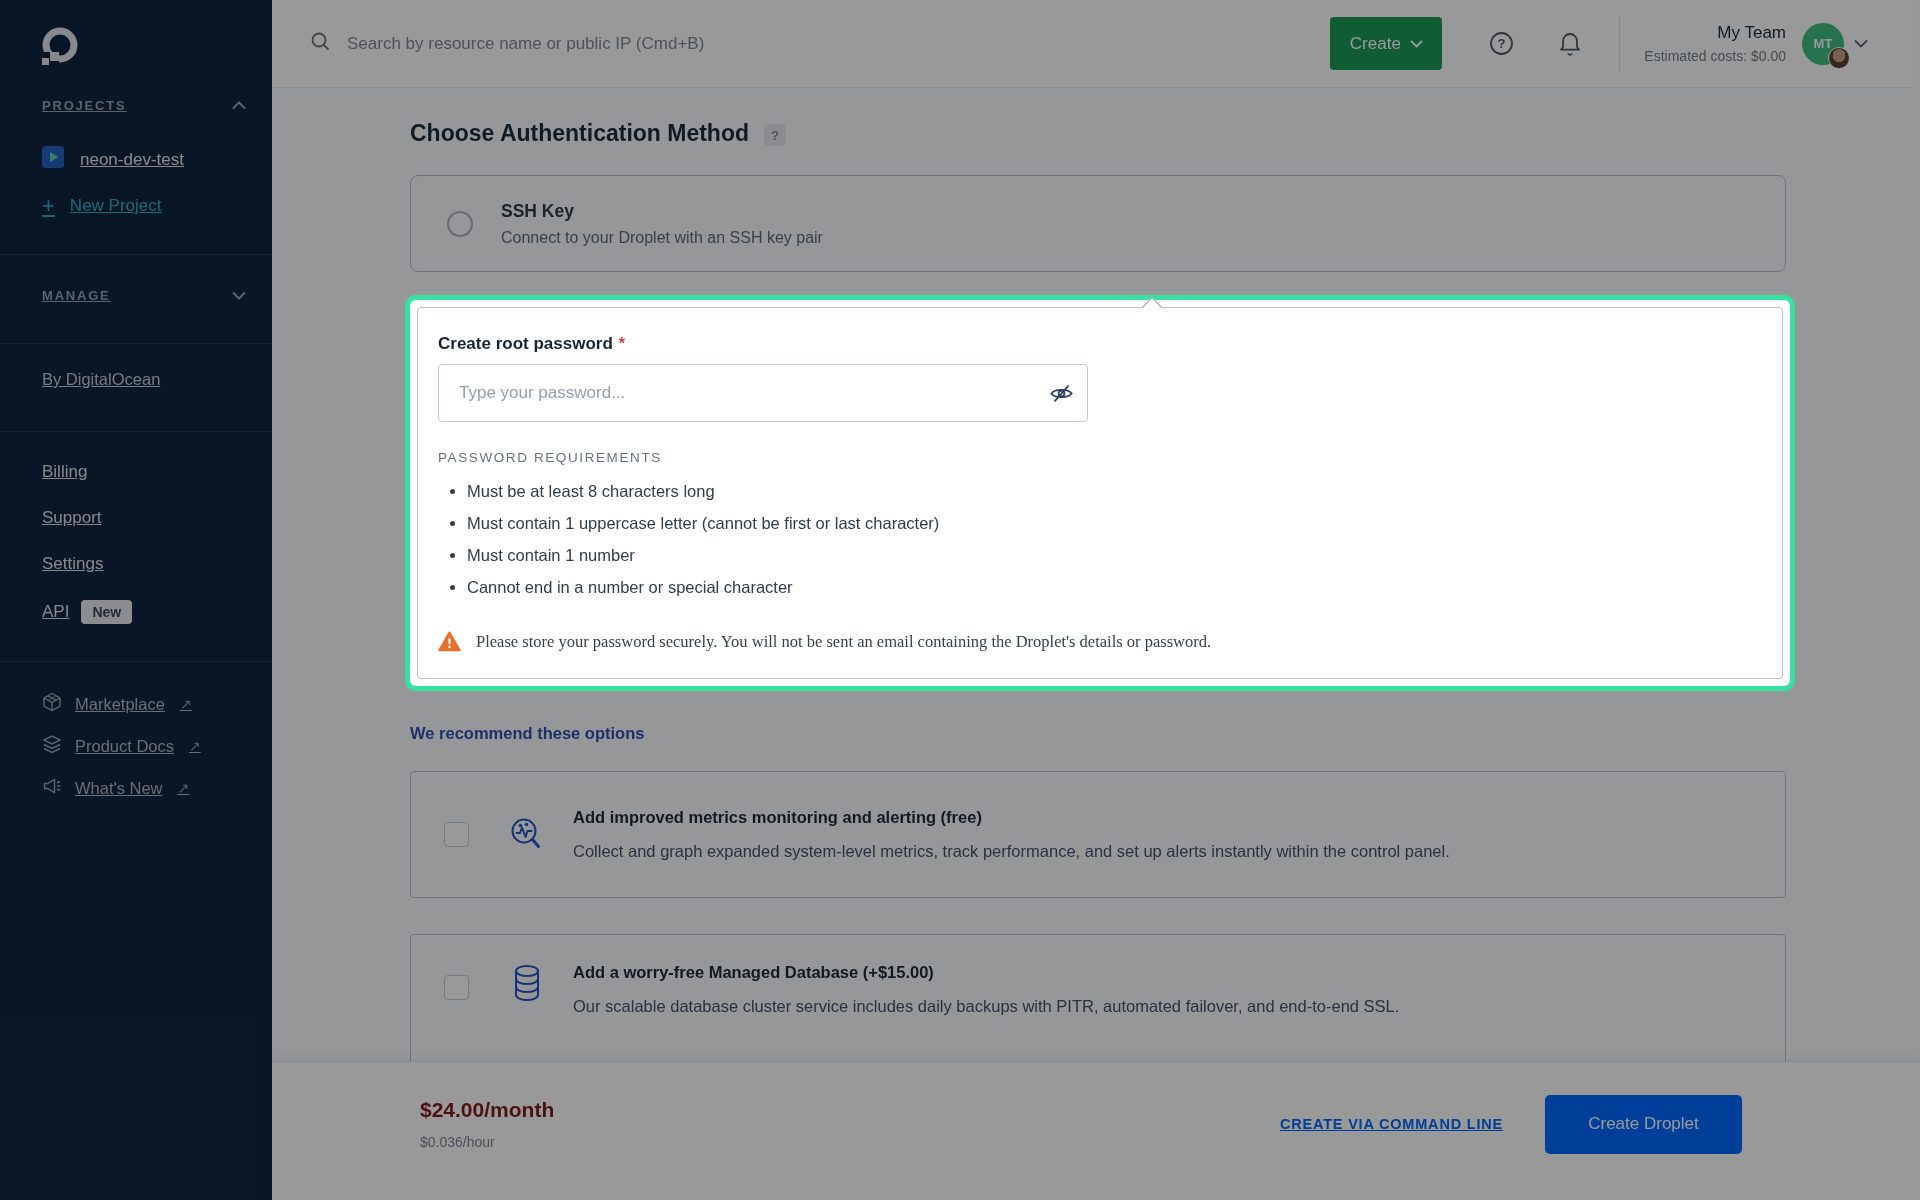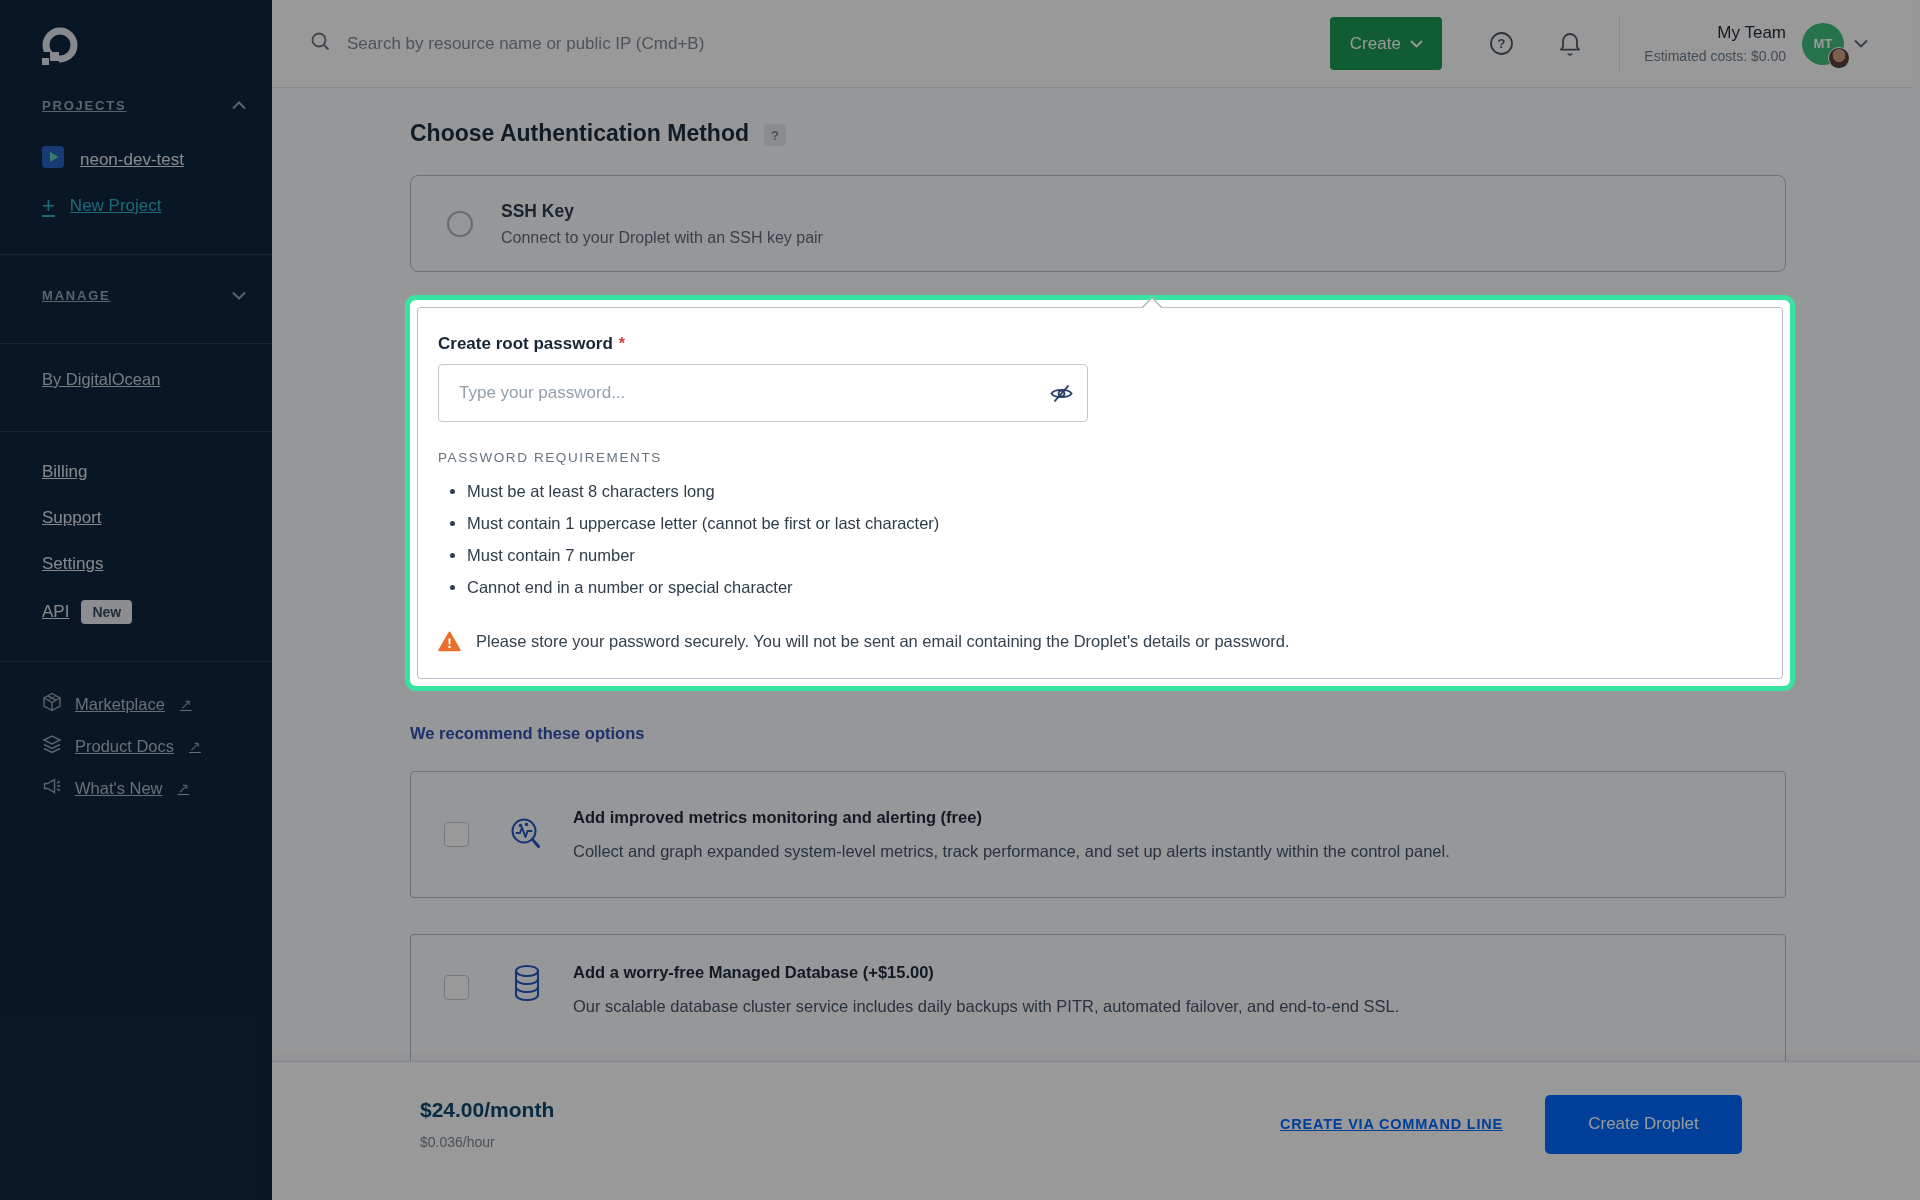--- a/index.html
+++ b/index.html
@@ -80,37 +80,37 @@
   .pw-label { font-size:17px; font-weight:bold; color:#152536; }
   .req-star { color:#d63939; font-weight:bold; font-size:16px; }
   .pw-input-wrap { position:relative; width:650px; margin-top:10px; }
   .pw-input { width:100%; height:58px; border:1px solid #c2cbd5; border-radius:4px; font-size:17px;
               padding:0 52px 0 20px; color:#2b3844; outline:none; font-family:inherit; background:#fff; }
   .pw-input::placeholder { color:#93a0ad; }
   .eye-btn { position:absolute; right:13px; top:16px; background:none; border:none; padding:0; cursor:pointer; display:flex; }
   .req-header { margin-top:28px; font-size:13.5px; letter-spacing:1.6px; color:#66727e; }
   ul.reqs { margin:17px 0 0 0; padding-left:29px; }
   ul.reqs li { font-size:16.5px; color:#2e3d4b; margin-bottom:13px; }
-  .warning { margin-top:34px; display:flex; gap:15px; align-items:center; font-size:16.5px; color:#33424e; }
+  .warning { margin-top:34px; display:flex; gap:15px; align-items:center; font-size:16.5px; color:#33424e;font-family:Liberation Serif, serif; }
 
   .recommend-header { margin:38px 0 0 138px; font-size:16.5px; font-weight:bold; color:#3050b3; }
   .rec-card { margin:28px 0 0 138px; width:1376px; height:127px; border:1px solid #b4bec9; border-radius:4px;
               display:flex; align-items:center; background:#fbfcfe; }
   .rec-card.tall { margin-top:36px; height:170px; align-items:flex-start; padding-top:26px; }
   .rec-checkbox { width:25px; height:25px; border:1px solid #c2cbd5; border-radius:4px; background:#ffffff; margin-left:33px; flex:0 0 auto; cursor:pointer; }
   .rec-icon { margin-left:36px; width:44px; display:flex; justify-content:center; flex:0 0 auto; }
   .rec-text { margin-left:24px; }
   .rec-title { font-size:16.5px; font-weight:bold; color:#1d2b3a; margin-bottom:15px; }
   .rec-desc { font-size:16.5px; color:#43556a; }
 
   
   .footer { position:absolute; left:272px; right:0; bottom:0; height:139px; background:#fff; border-top:1px solid #dde2e8;
             box-shadow:0 -3px 8px rgba(20,30,50,0.06); display:flex; align-items:center; padding-bottom:14px; }
   .price-block { margin-left:148px; }
-  .price-month { font-size:21px; font-weight:bold; color:#0c4a6e; }
+  .price-month { font-size:21px; font-weight:bold; color:#7f1d1d; }
   .price-hour { font-size:14px; color:#7b8794; margin-top:12px; }
   .footer-spacer { flex:1; }
   .cli-link { font-size:14.5px; font-weight:bold; letter-spacing:0.8px; color:#0069ff; text-decoration:underline; margin-right:42px; cursor:pointer; }
   .create-droplet { width:197px; height:59px; background:#0069ff; border:none; border-radius:5px; color:#fff;
                     font-size:17px; font-family:inherit; margin-right:178px; cursor:pointer; }
 </style>
 </head>
 <body>
 
 <div class="app">
@@ -310,21 +310,21 @@
               <line x1="6.2" y1="18.6" x2="17.8" y2="5.4"></line>
             </svg>
           </button>
         </div>
 
         <div class="req-header">PASSWORD REQUIREMENTS</div>
 
         <ul class="reqs">
           <li>Must be at least 8 characters long</li>
           <li>Must contain 1 uppercase letter (cannot be first or last character)</li>
-          <li>Must contain 7 number</li>
+          <li>Must contain 1 number</li>
           <li>Cannot end in a number or special character</li>
         </ul>
 
         <div class="warning">
           <svg width="23" height="21" viewBox="0 0 23 21">
             <path d="M11.5 1.5 L21.7 19.2 H1.3 Z" fill="#e8702c" stroke="#e8702c" stroke-width="2" stroke-linejoin="round"></path>
             <rect x="10.5" y="7.2" width="2" height="6.2" rx="1" fill="#ffffff"></rect>
             <circle cx="11.5" cy="16" r="1.25" fill="#ffffff"></circle>
           </svg>
           <span>Please store your password securely. You will not be sent an email containing the Droplet's details or password.</span>

